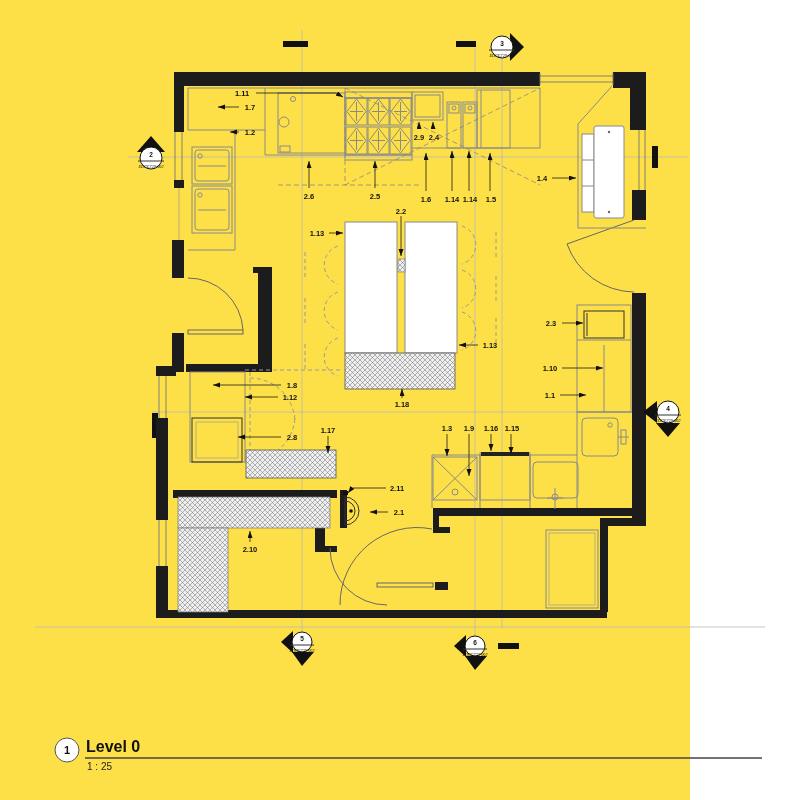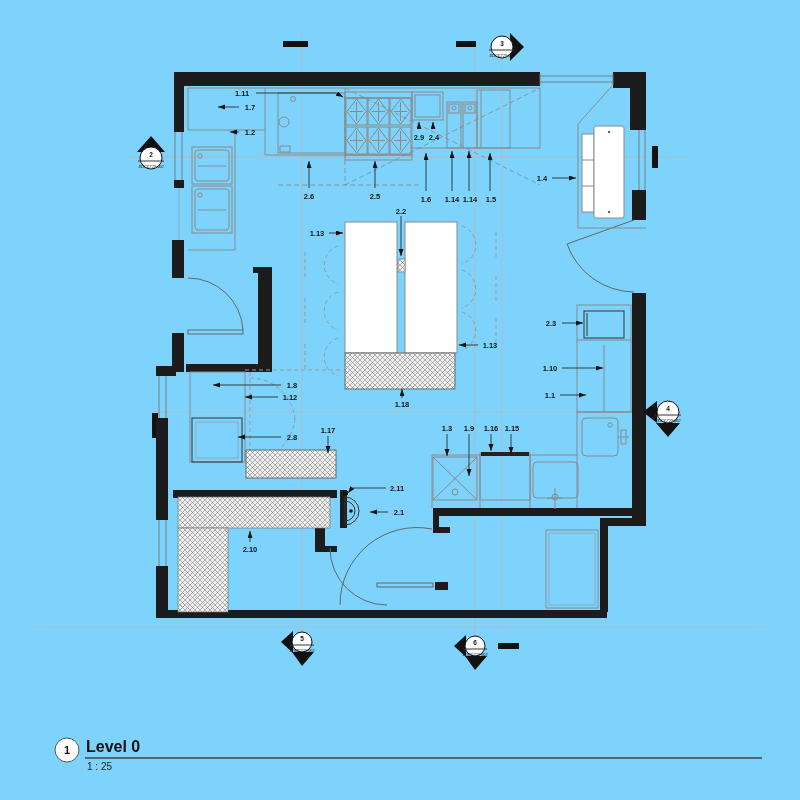--- a/index.html
+++ b/index.html
@@ -1,16 +1,16 @@
 <!DOCTYPE html>
 <html><head>
 <meta charset="utf-8">
 <style>
   html,body{margin:0;padding:0;background:#ffffff;}
-  .stage{width:800px;height:800px;position:relative;background:#7dd3fc;font-family:"Liberation Sans",sans-serif;}
+  .stage{width:690px;height:800px;position:relative;background:#fde047;font-family:"Liberation Sans",sans-serif;}
   svg{display:block;}
   .wall{fill:#1c1c1c;stroke:none;}
   .fur{fill:none;stroke:#8a8a8a;stroke-width:1;}
   .furw{fill:#ffffff;stroke:#8a8a8a;stroke-width:1;}
   .furd{fill:none;stroke:#9a9a9a;stroke-width:1;stroke-dasharray:4 3;}
   .hood{fill:none;stroke:#888;stroke-width:.8;stroke-dasharray:5 3;}
   .thin{fill:none;stroke:#9a9a9a;stroke-width:.7;}
   .dark{fill:none;stroke:#333;stroke-width:1;}
   .grid{stroke:#b9b9b9;stroke-width:.8;fill:none;}
   .win{stroke:#777;stroke-width:.9;fill:none;}

